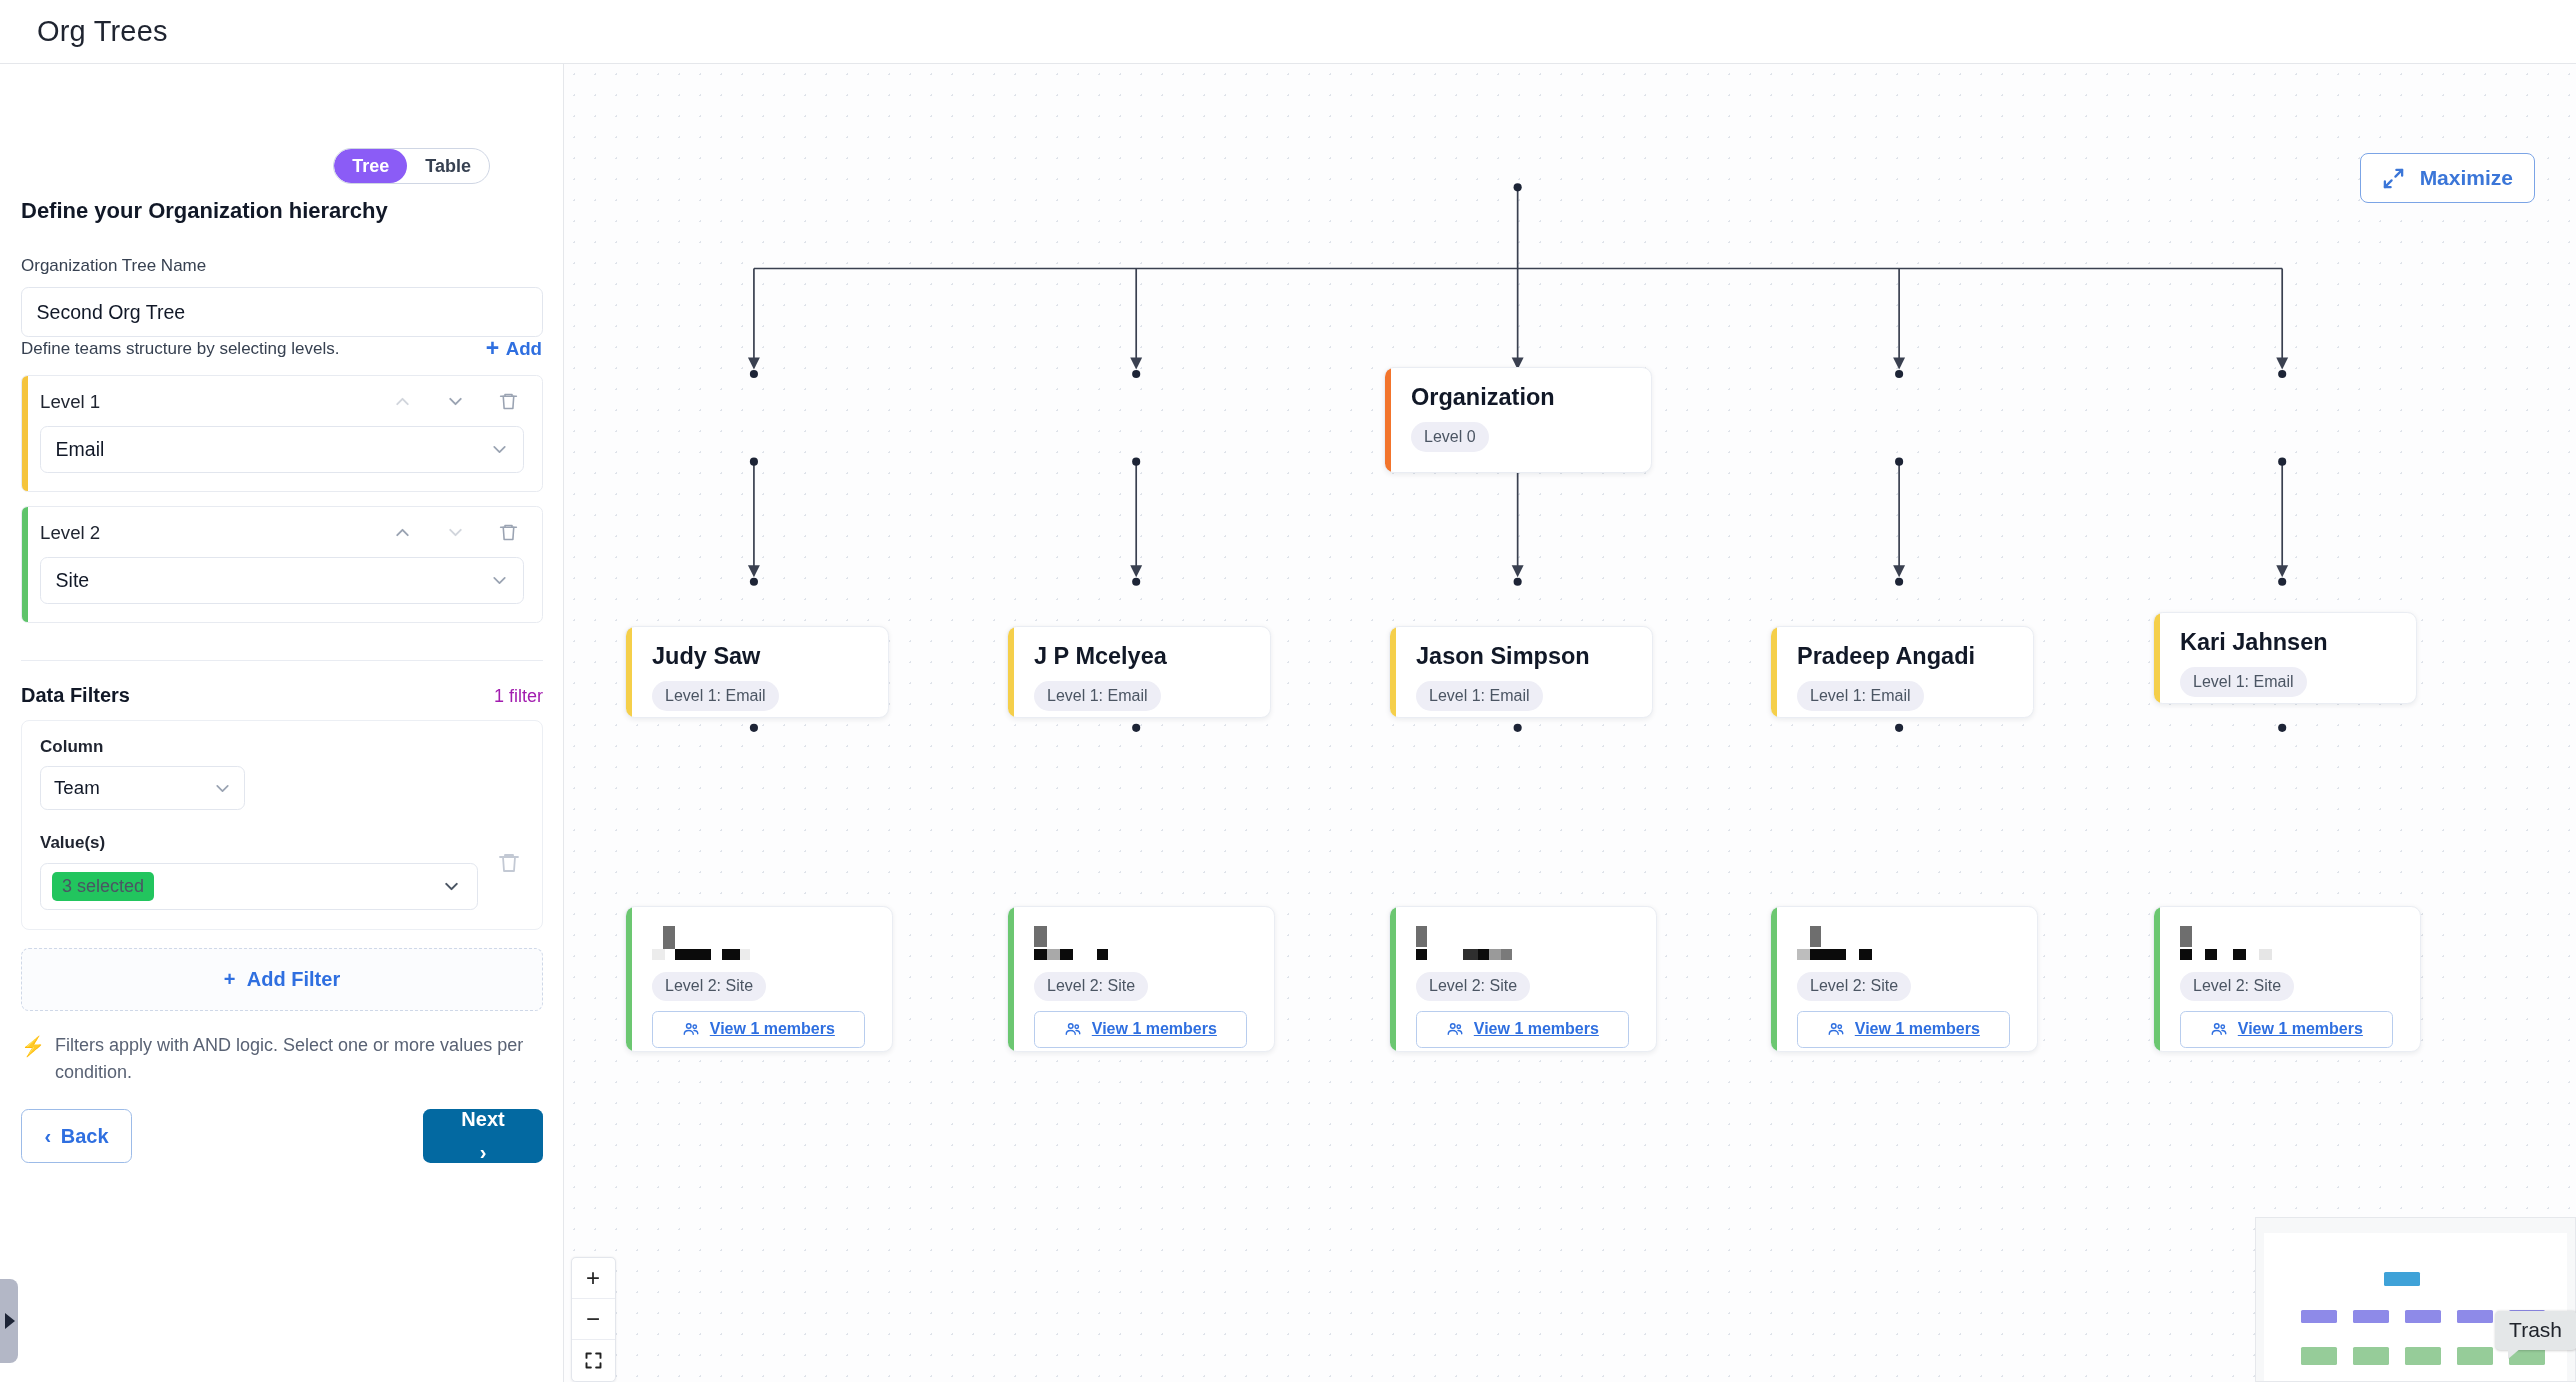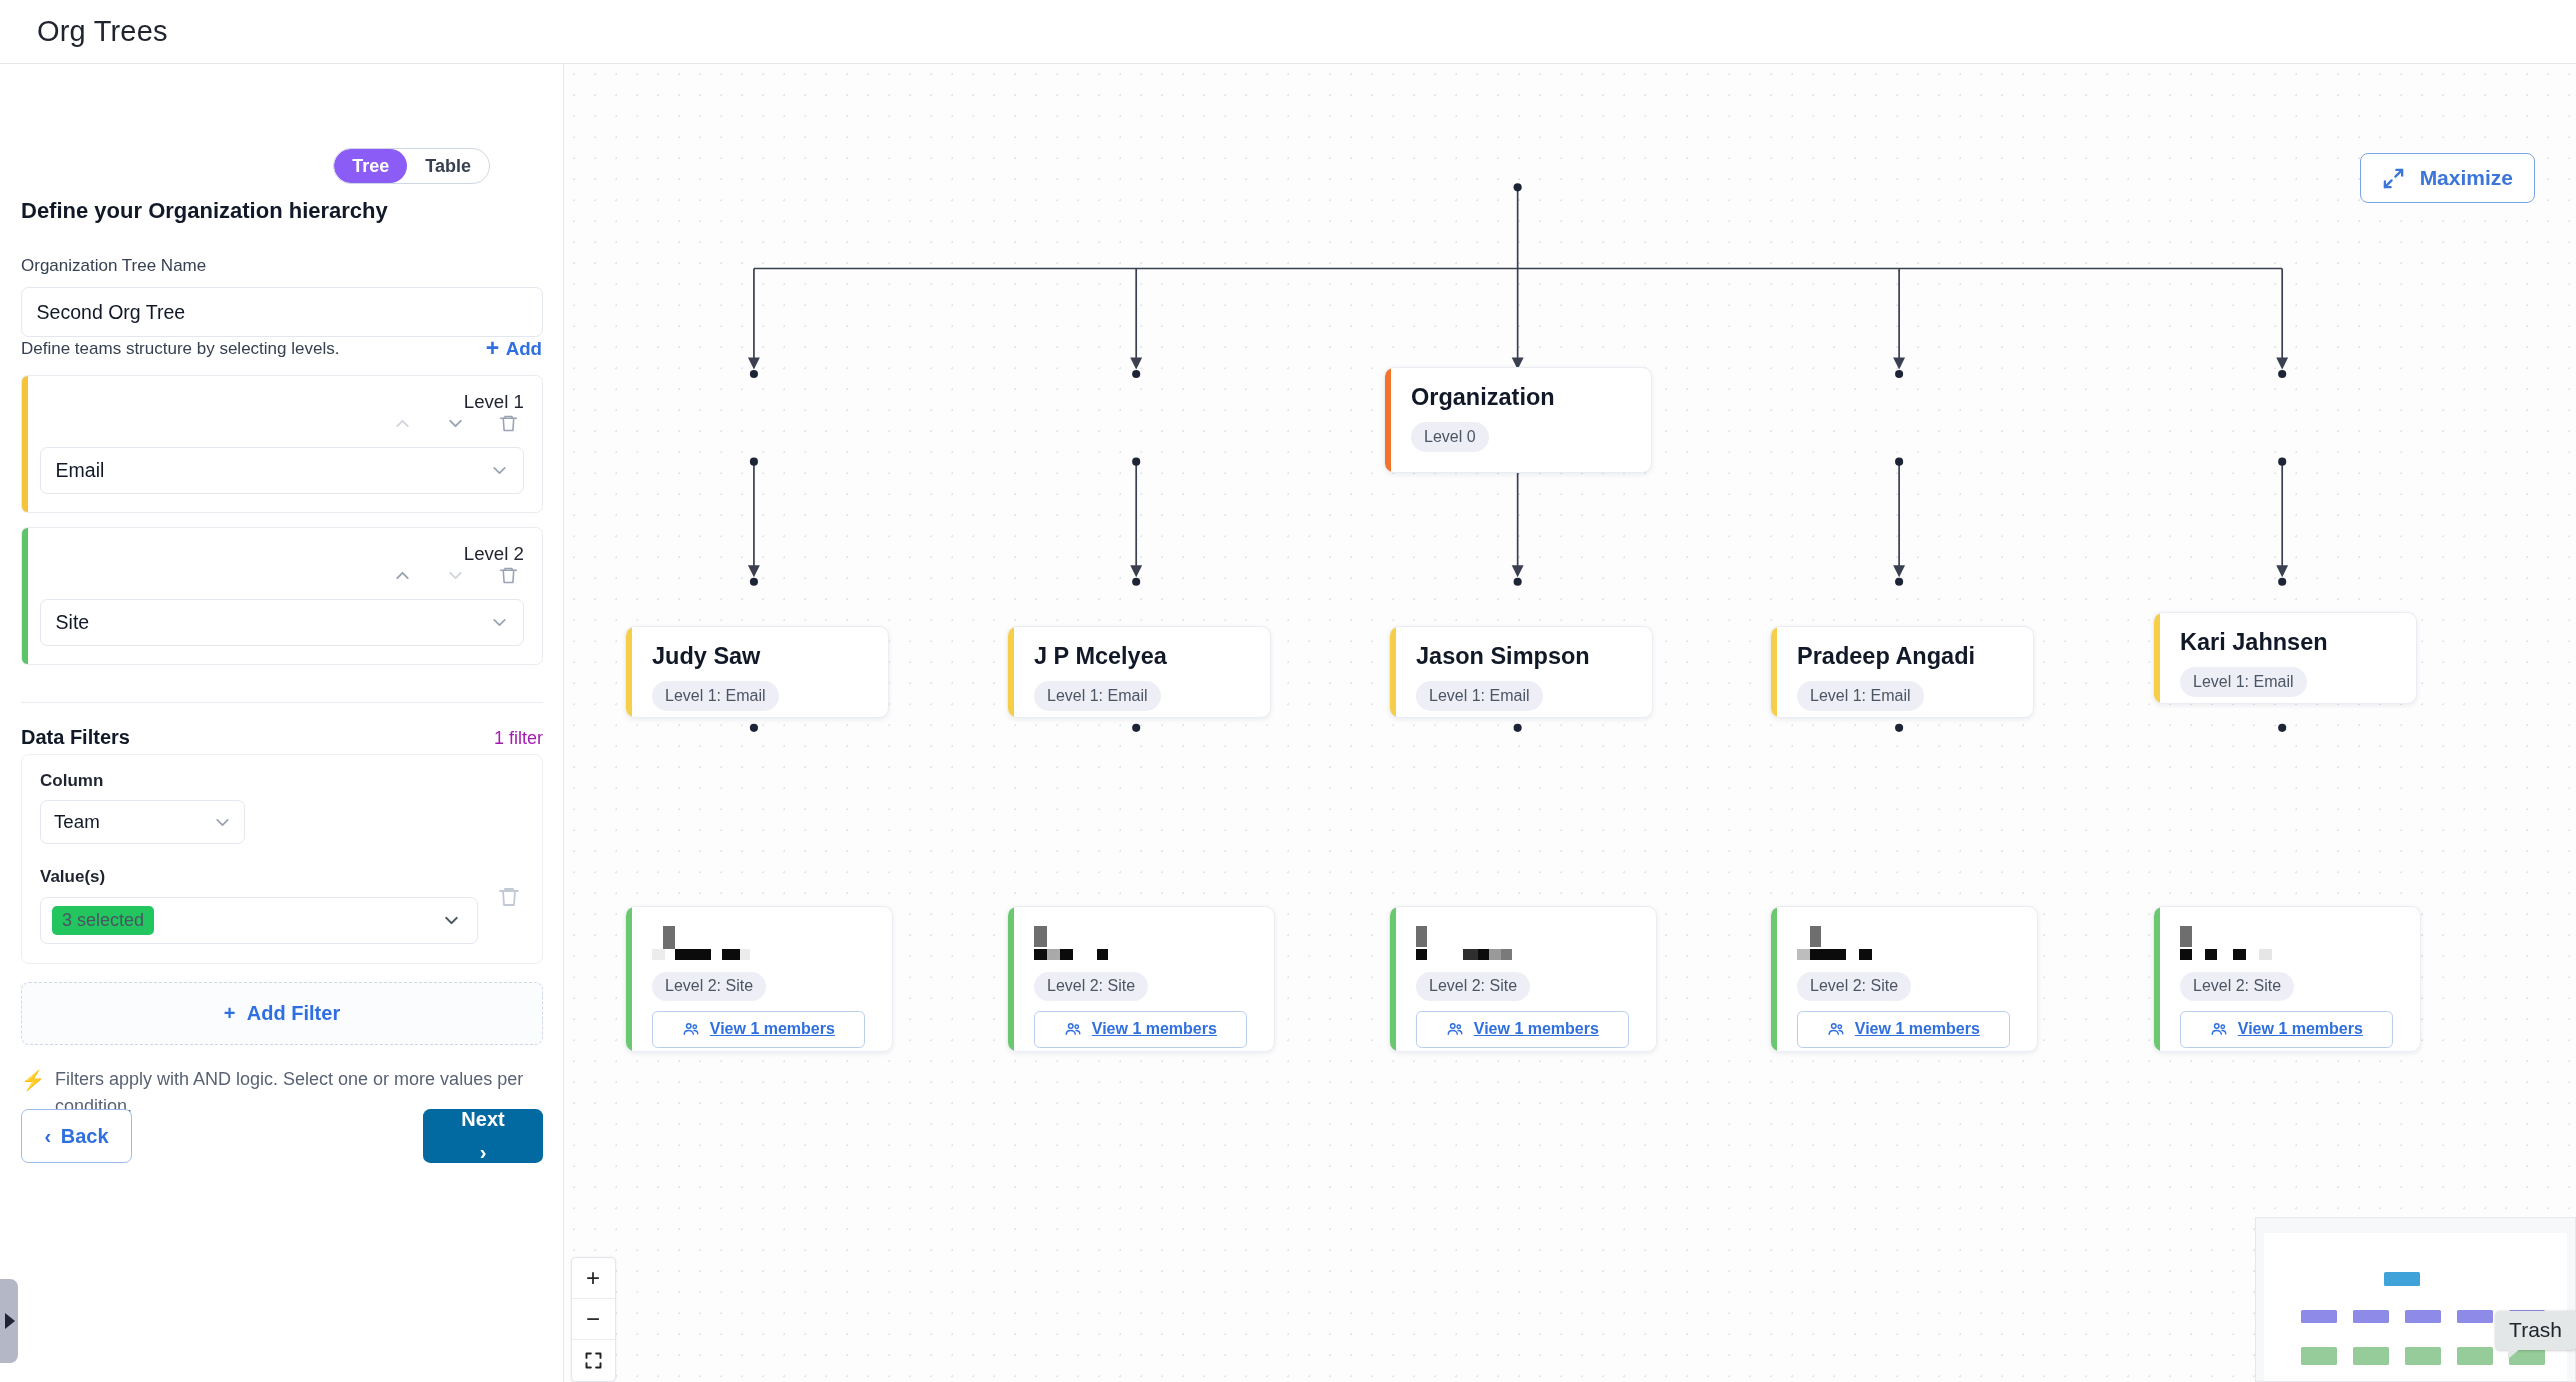--- a/index.html
+++ b/index.html
@@ -36,37 +36,37 @@
      }
   .lvl-head .t { font-size:17px; color:#374151; }
   .addbtn { display:flex; align-items:center; gap:6.5px; color:#2f6fe0; font-size:18.7px; font-weight:600; }
   .plus { font-size:23px; line-height:1; }
 
   .lvlcard { position:relative; width:522px; margin-top:14.6px; background:#fff;
      border:0.8px solid #e8ebf1; border-radius:6.5px; padding:14.6px 18px 18px 18px; overflow:hidden; }
   .lvlcard:before { content:""; position:absolute; left:0; top:0; bottom:0; width:5.7px; }
   .lvlcard.l1:before { background:#f5c43c; }
   .lvlcard.l2:before { background:#5ec46a; }
-  .lvlrow { display:flex; align-items:flex-end; justify-content:space-between;flex-direction:column; }
+  .lvlrow { display:flex; align-items:flex-start; justify-content:space-between; }
   .lvlname { font-size:18.7px; color:#1f2430; }
   .lvlicons { display:flex; align-items:center; gap:32px; padding-right:4.9px; }
   .ic { width:21px; height:21px; color:#9aa3b2; display:block; }
   .ic.dim { opacity:.45; }
   .select { margin-top:13px; height:47px; border:0.8px solid #e2e6ee; border-radius:7.3px;
      display:flex; align-items:center; justify-content:space-between; padding:0 13px 0 14.6px;
      font-size:19.5px; color:#111827; background:#fff; }
 
   .divider { width:522px; height:0.8px; background:#e9ecf2; margin-top:37px; }
 
   .df-head { display:flex; align-items:flex-end; justify-content:space-between;
       width:522px; margin-top:23px; }
   .df-title { font-size:20px; font-weight:700; color:#111827; }
   .df-count { font-size:18px; color:#a21caf; }
 
-  .filtercard { width:522px; margin-top:5px; border:0.8px solid #eceff4; border-radius:8px;
+  .filtercard { width:522px; margin-top:13px; border:0.8px solid #eceff4; border-radius:8px;
      padding:16px 18px 19.5px 18px; position:relative; }
   .fcols { display:flex; gap:21px; }
   .fcol { display:flex; flex-direction:column; }
   .fcol.col-a { width:205px; }
   .fcol.col-b { width:205px; }
   .flabel { font-size:17px; font-weight:700; color:#1f2430; }
   .fsel { margin-top:9.7px; height:44px; border:0.8px solid #e2e6ee; border-radius:7.3px;
      display:flex; align-items:center; justify-content:space-between; padding:0 11.4px 0 13px;
      font-size:18.7px; color:#111827; background:#fff; }
   .trash-abs { position:absolute; right:21px; top:130px; }

